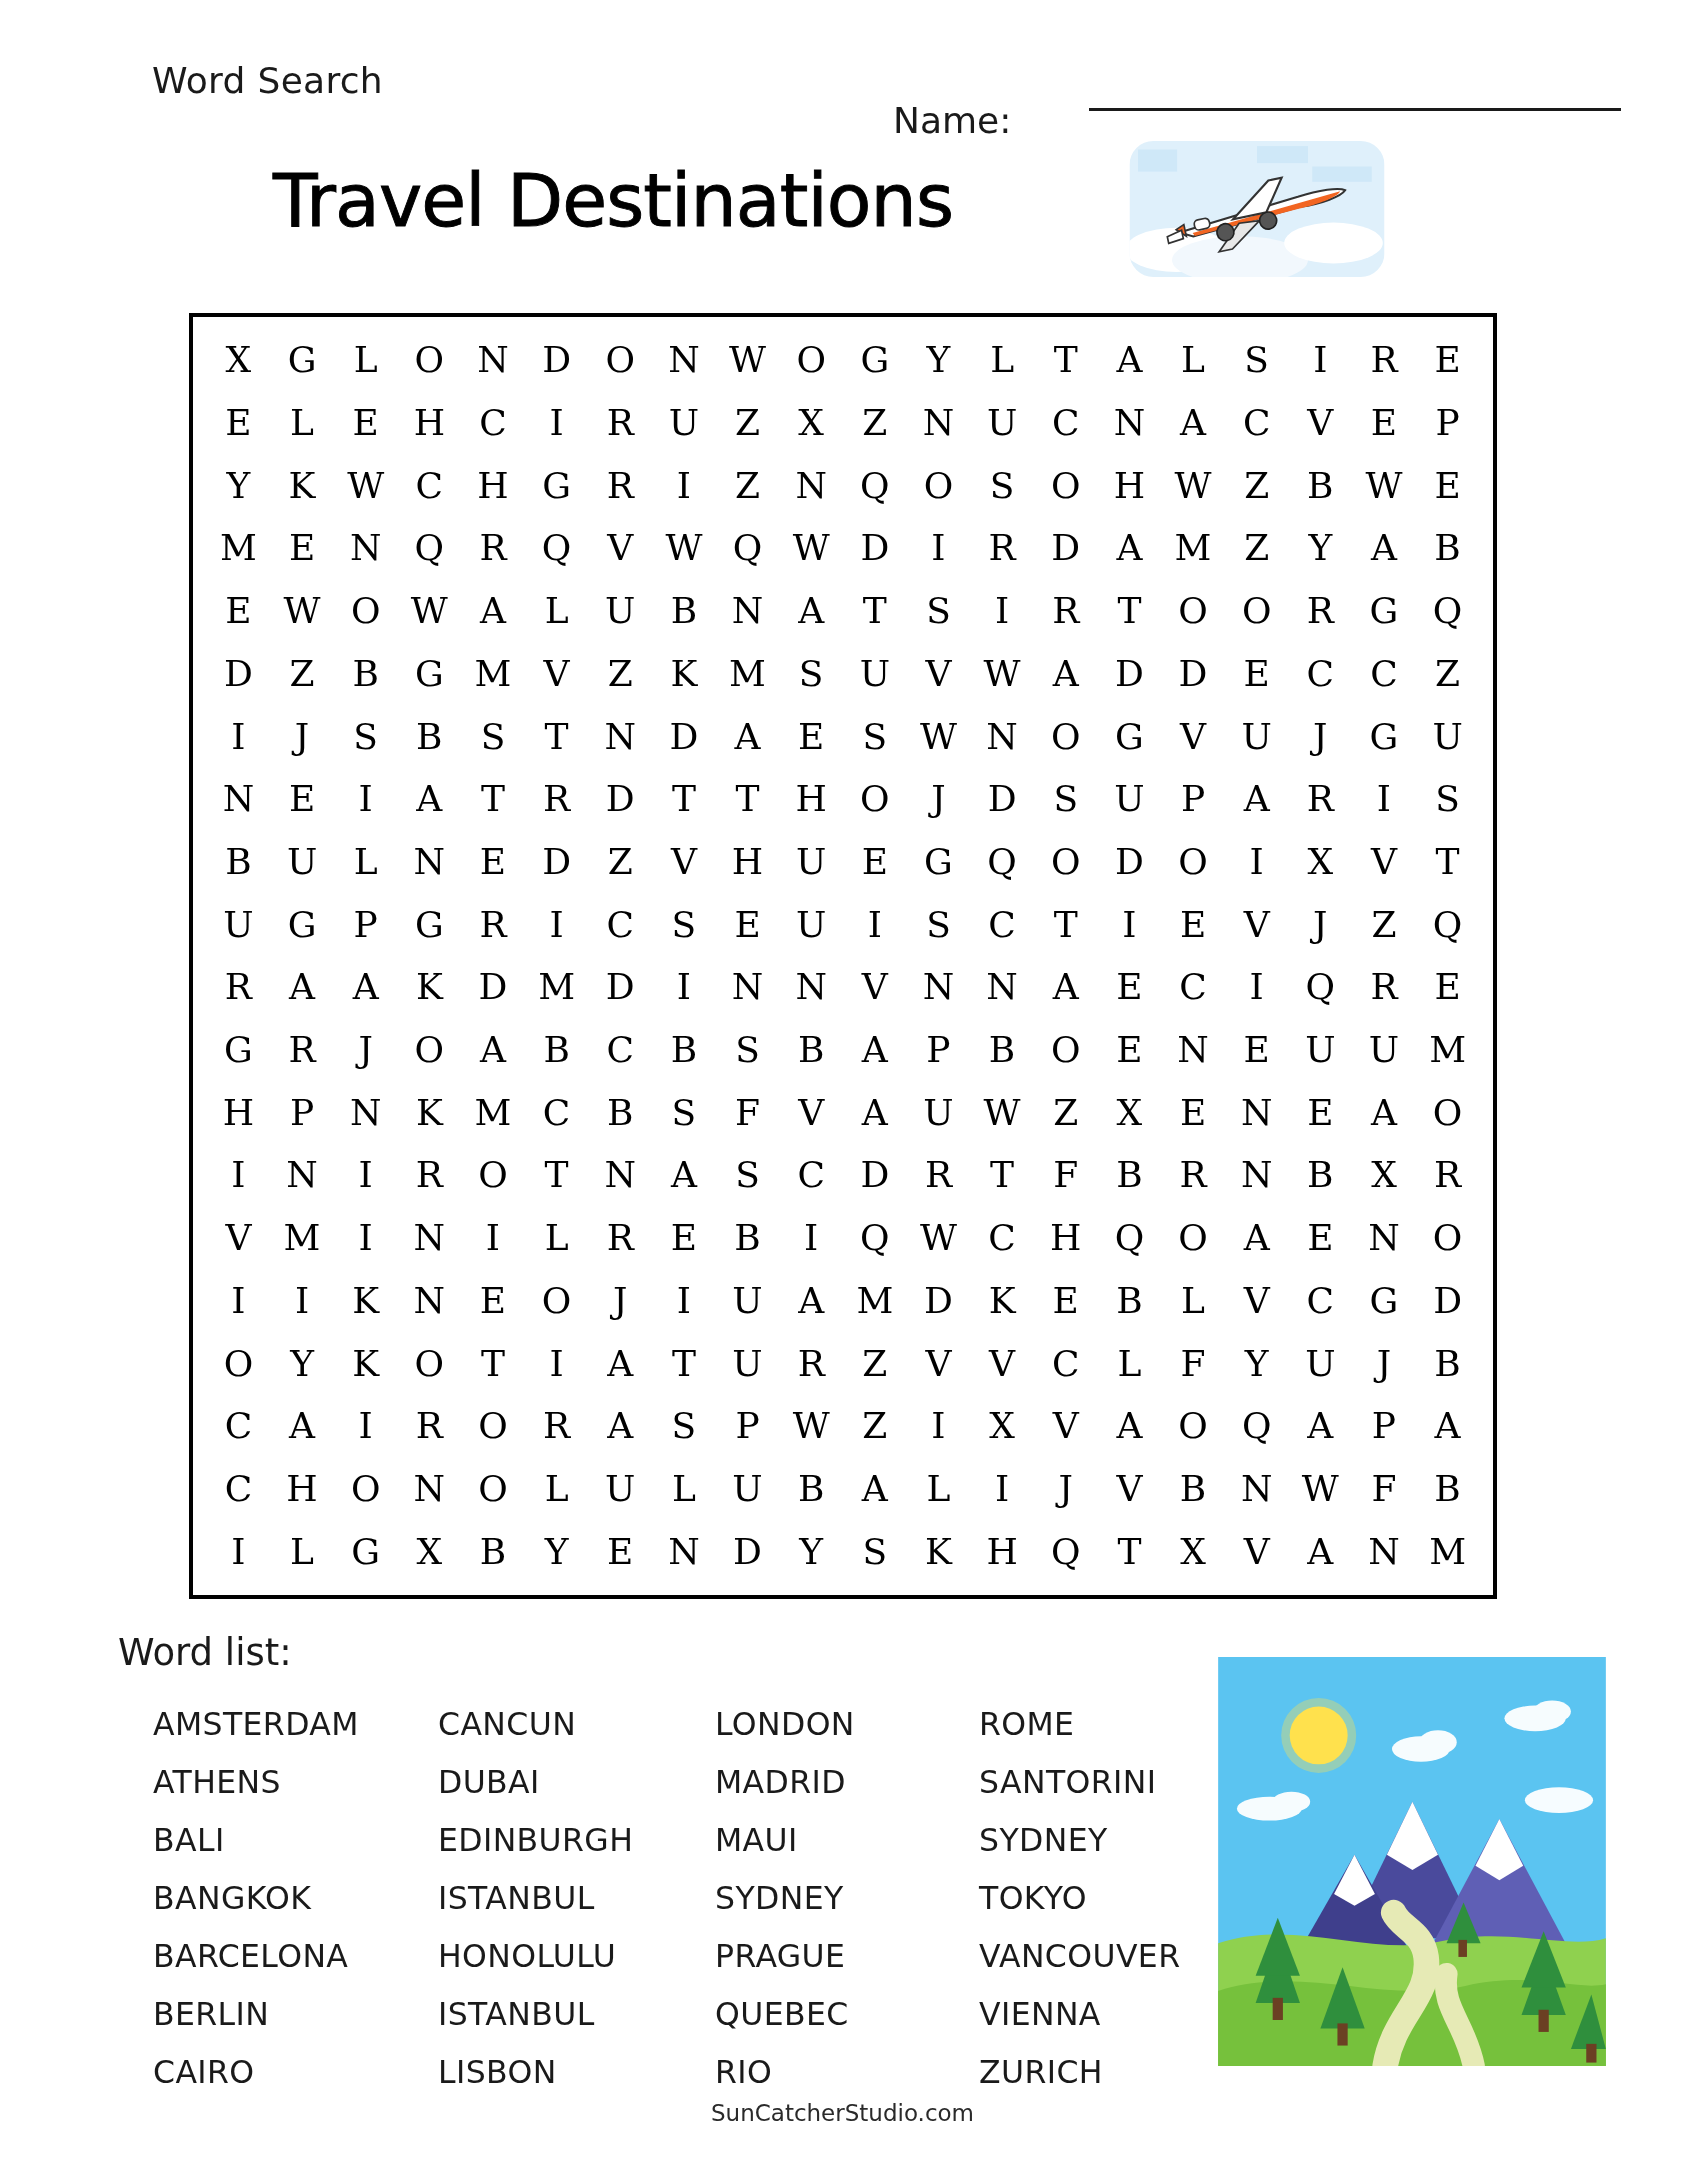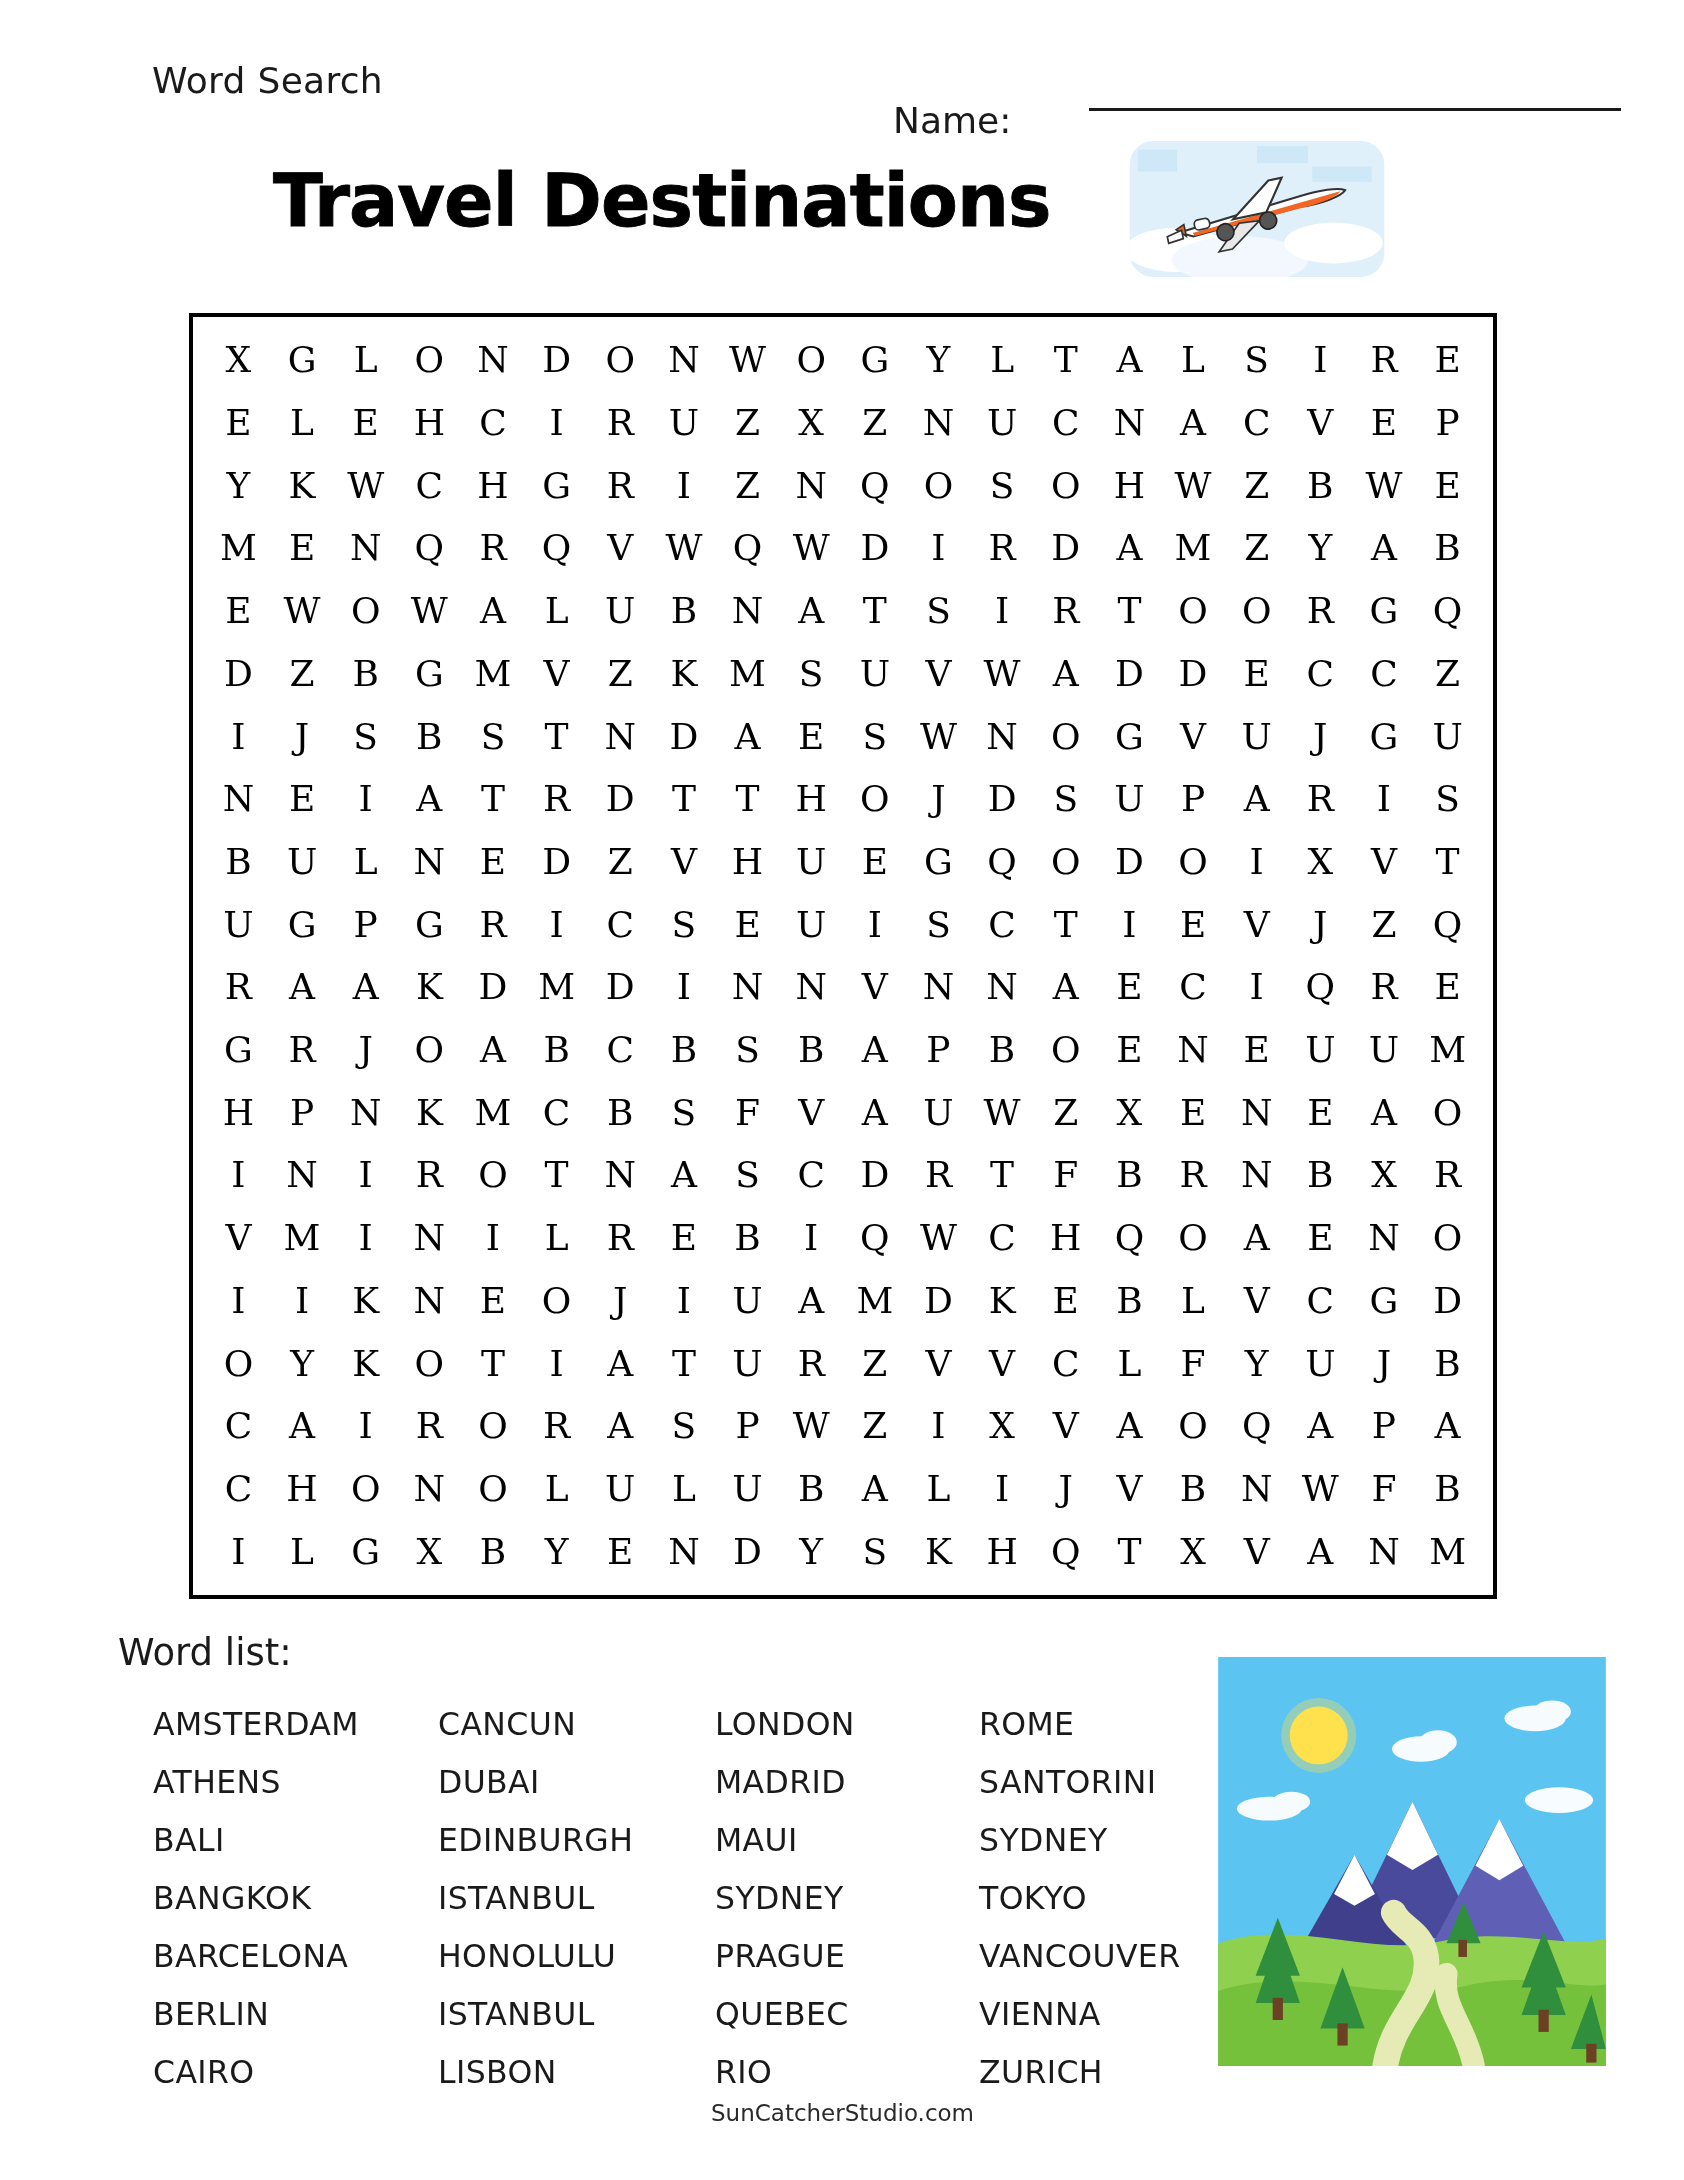--- a/index.html
+++ b/index.html
@@ -56,21 +56,21 @@
     background: #1a1a1a;
   }
 
   
   .title {
     position: absolute;
     top: 158px;
     left: 273px;
     width: 818px;
     font-family: "DejaVu Sans", sans-serif;
-    font-weight: bold;
+    font-weight: normal;
     font-size: 73px;
     letter-spacing: -0.9px;
     color: #000000;
     text-align: left;
     -webkit-text-stroke: 0.9px #000;
   }
 
   
   .plane-art {
     position: absolute;

